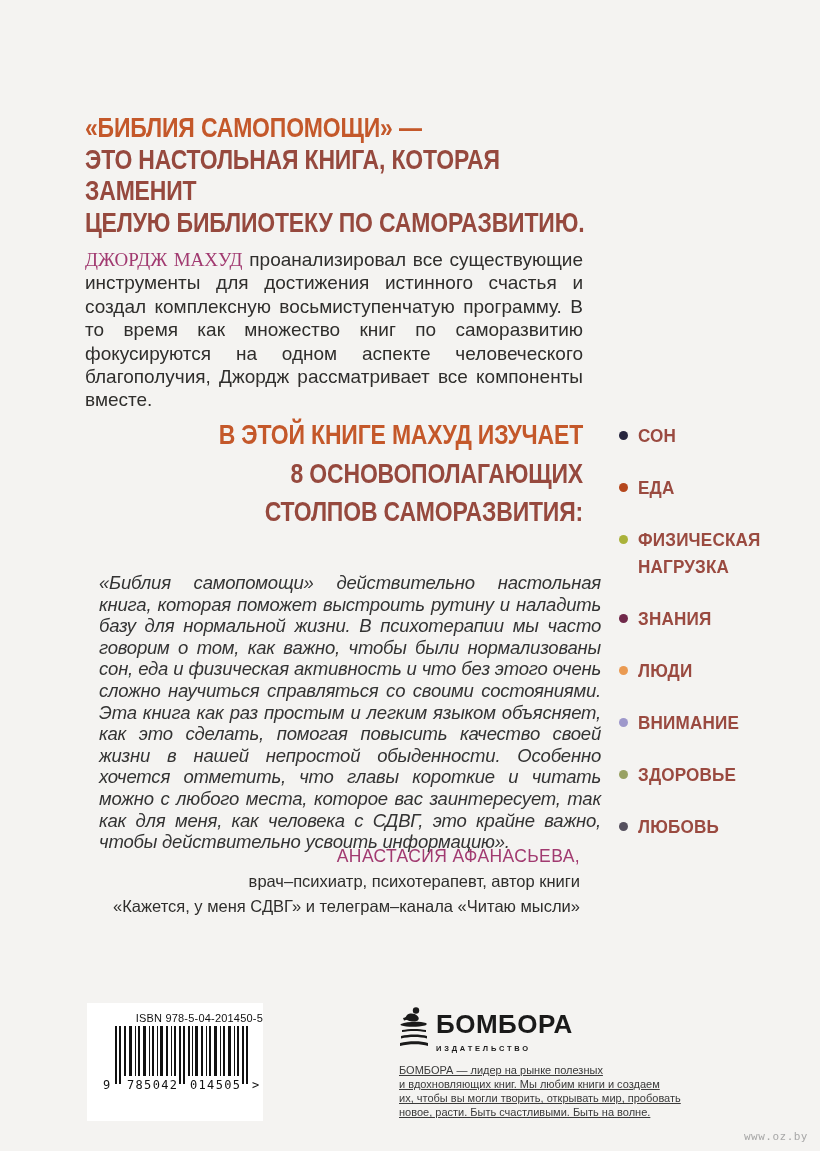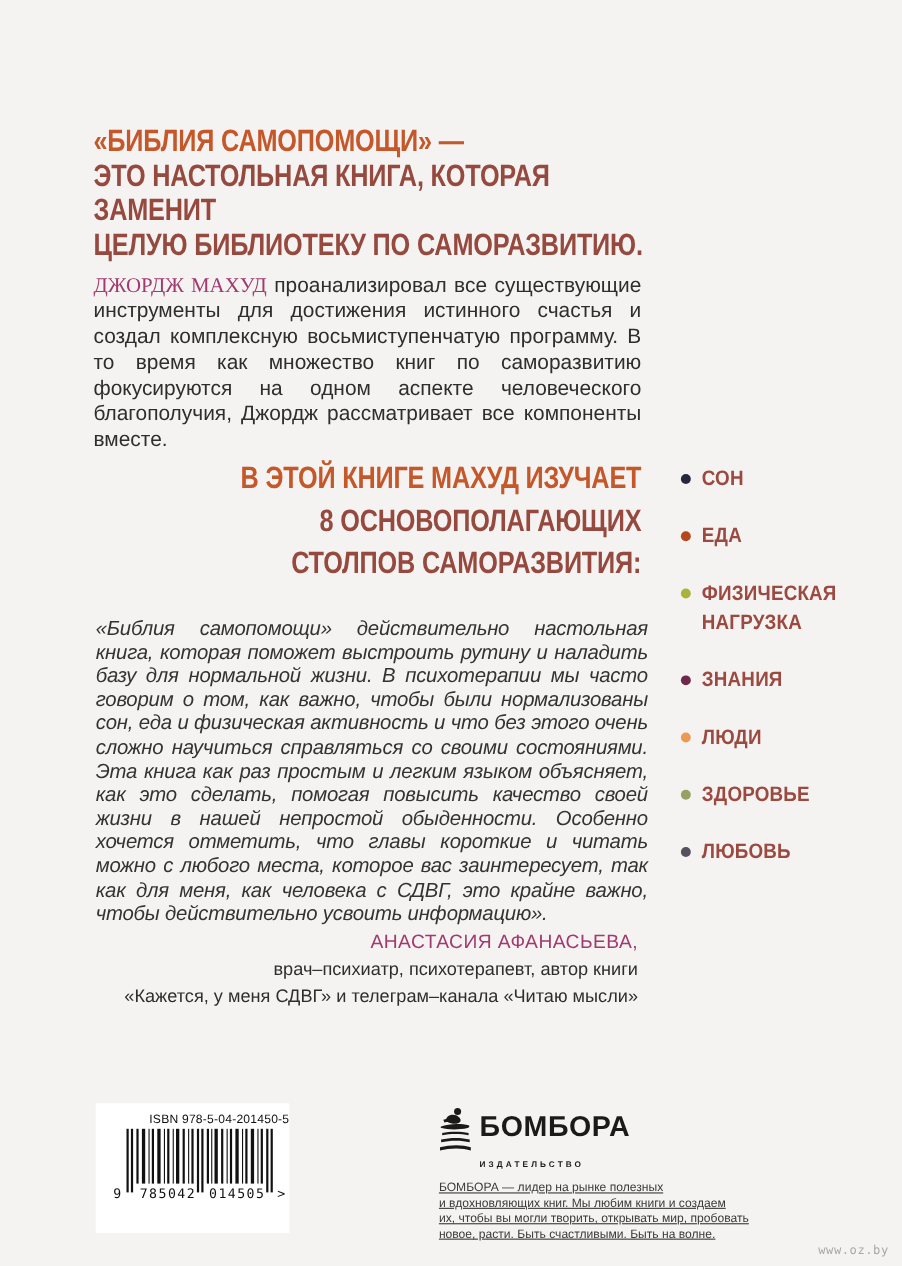--- a/index.html
+++ b/index.html
@@ -55,21 +55,21 @@
     display:inline-block;width:150px;
     font-weight:bold;font-size:19px;line-height:27px;
     color:#9a4a40;
     transform:scaleX(0.9);transform-origin:left top;
     letter-spacing:0.2px;
   }
   
   .quote{
     position:absolute;left:83px;top:556px;width:502px;
     font-style:italic;font-size:18.5px;line-height:21.6px;
-    text-align:justify;color:#333;margin:4px;
+    text-align:justify;color:#333;margin:16px;
     letter-spacing:-0.2px;
   }
   
   .attribution{
     position:absolute;left:83px;top:843px;width:497px;
     text-align:right;
   }
   .attribution .name{
     color:#a13a70;font-size:17.5px;line-height:26px;letter-spacing:0.4px;
   }
@@ -90,21 +90,21 @@
   
   .publisher{position:absolute;left:399px;top:1006px;width:320px;}
   .publisher-row{display:flex;align-items:flex-start;}
   .publisher-logo-icon{flex:none;margin-right:7px;}
   .publisher-name{
     font-weight:bold;font-size:26px;color:#1a1a1a;
     letter-spacing:0.5px;line-height:24px;margin-top:6px;
   }
   .publisher-subtitle{
     font-weight:bold;font-size:7.5px;color:#1a1a1a;
-    letter-spacing:2.8px;margin-top:18px;
+    letter-spacing:2.8px;margin-top:8px;
   }
   .publisher-desc{
     margin-top:10px;font-size:11px;line-height:14px;color:#3a3a3a;text-decoration:underline;
   }
   .publisher-desc span{display:block;white-space:nowrap;}
   
   .website{
     position:absolute;right:12px;top:1130px;
     font-size:11px;color:#a8a8a8;letter-spacing:0.5px;
     font-family:"DejaVu Sans Mono", monospace;
@@ -148,20 +148,24 @@
     <li>
       <span class="pillar-bullet" style="background: rgb(112, 40, 74);"></span>
       <span class="pillar-label">ЗНАНИЯ</span>
     </li>
 
     <li>
       <span class="pillar-bullet" style="background: rgb(234, 154, 82);"></span>
       <span class="pillar-label">ЛЮДИ</span>
     </li>
 
+    <li>
+      <span class="pillar-bullet" style="background: rgb(158, 152, 203);"></span>
+      <span class="pillar-label">ВНИМАНИЕ</span>
+    </li>
 
     <li>
       <span class="pillar-bullet" style="background: rgb(152, 161, 99);"></span>
       <span class="pillar-label">ЗДОРОВЬЕ</span>
     </li>
 
     <li>
       <span class="pillar-bullet" style="background: rgb(85, 80, 94);"></span>
       <span class="pillar-label">ЛЮБОВЬ</span>
     </li>

